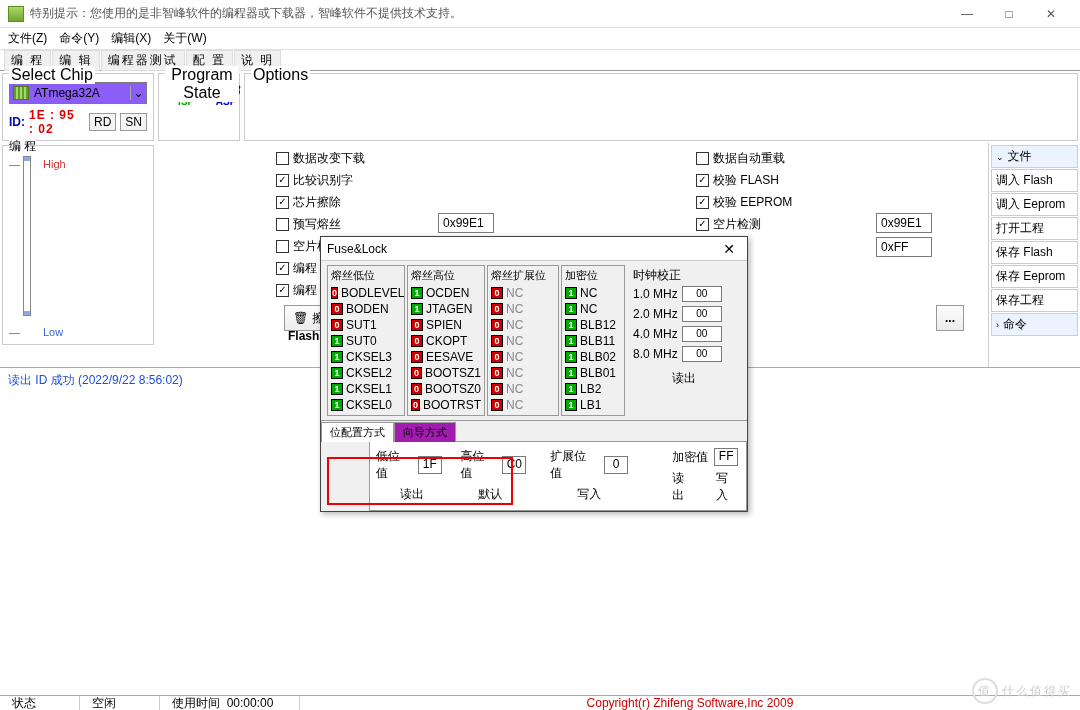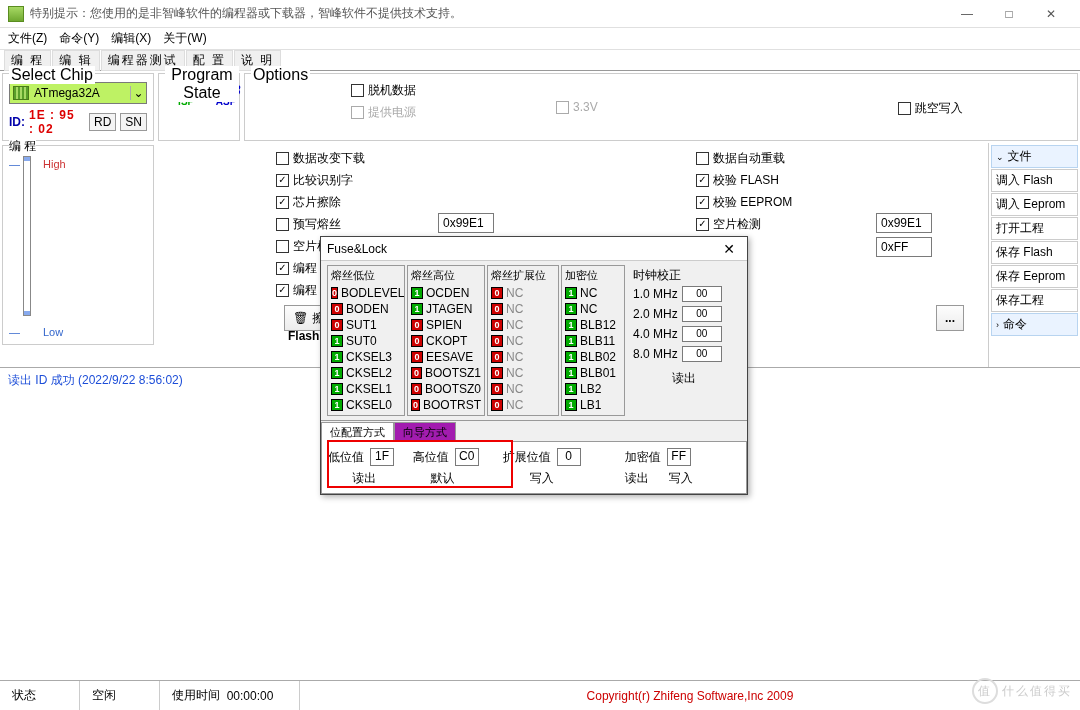--- a/index.html
+++ b/index.html
@@ -10,21 +10,21 @@
 .winbtns { display: flex; gap: 0; }
 .winbtn { width: 42px; height: 28px; display: flex; align-items: center; justify-content: center; color: #555; }
 .menubar { height: 22px; display: flex; align-items: center; padding: 0 8px; gap: 12px; border-bottom: 1px solid #e0e0e0; }
 .menubar span { cursor: default; }
 .toolbar { height: 20px; display: flex; align-items: center; padding: 0 4px; gap: 1px; }
 .toolbar .tb { padding: 1px 6px; background: #f0f0f0; border: 1px solid #ddd; letter-spacing: 2px; }
 .panel-row { display: flex; border-top: 1px solid #999; }
 .groupbox { border: 1px solid #ccc; margin: 2px; position: relative; padding: 8px 6px 4px; }
 .groupbox .legend { position: absolute; top: -8px; left: 6px; background: #fff; padding: 0 2px; font-size: 16px; }
 .sel-chip { width: 152px; }
-.chip-sel { display: flex; align-items: center; height: 22px; border: 1px solid #7a7a7a; background: #bef264; }
+.chip-sel { display: flex; align-items: center; height: 22px; border: 1px solid #7a7a7a; background: #8b5cf6; }
 .chip-sel .ci { width: 16px; height: 14px; background: repeating-linear-gradient(90deg,#5aa02a,#5aa02a 2px,#a7d964 2px,#a7d964 4px); margin: 0 3px; border:1px solid #4a7a1a;}
 .chip-sel .nm { flex: 1; padding-left: 2px; }
 .chip-sel .dd { width: 16px; text-align: center; border-left: 1px solid #aaa; }
 .id-row { display: flex; align-items: center; margin-top: 4px; gap: 4px; }
 .id-row .lbl { color: #00a; font-weight: bold; }
 .id-row .val { color: #d00; font-weight: bold; letter-spacing: 1px; }
 .sbtn { border: 1px solid #999; background: #f4f4f4; padding: 0 4px; height: 18px; display: inline-flex; align-items: center; }
 .prg-state { width: 82px; text-align: center; }
 .prg-state .prg { color: #e00; font-style: italic; font-weight: normal; font-size: 14px; }
 .prg-state .isp { color: #0a0; font-weight: bold; font-size: 10px;}
@@ -45,21 +45,21 @@
 .chk-col { position: absolute; }
 .chk-item { display: flex; align-items: center; gap: 4px; height: 22px; }
 .txtbox { border: 1px solid #7a7a7a; background: #fff; height: 20px; padding: 0 4px; display: inline-flex; align-items: center; }
 .big-btn { border: 1px solid #999; background: linear-gradient(#fdfdfd,#ececec); height: 26px; display: inline-flex; align-items: center; padding: 0 8px; gap: 4px; }
 .dots-btn { width: 28px; justify-content: center; font-weight: bold; }
 .right-side { width: 92px; border-left: 1px solid #ccc; }
 .accordion-hdr { background: #eaf3ff; border: 1px solid #b8d4f0; padding: 2px 4px; display: flex; align-items: center; gap: 4px; }
 .accordion-hdr .chev { font-size: 9px; }
 .ritem { border: 1px solid #ccc; padding: 2px 4px; margin: 1px 0; background: #fff; }
 .log-area { border-top: 1px solid #aaa; padding: 4px 8px; height: 300px; color: #1d4ed8; }
-.statusbar { position: absolute; bottom: 0; left: 0; right: 0; height: 30px; border-top: 1px solid #aaa; display: flex; align-items: center; }
+.statusbar { position: absolute; bottom: 0; left: 0; right: 0; height: 15px; border-top: 1px solid #aaa; display: flex; align-items: center; }
 .statusbar .cell { padding: 0 12px; border-right: 1px solid #ccc; height: 100%; display: flex; align-items: center; }
 .statusbar .copy { flex: 1; text-align: center; color: #c00; }
 .dialog { position: absolute; left: 320px; top: 236px; width: 428px; background: #f0f0f0; border: 1px solid #444; box-shadow: 2px 2px 6px rgba(0,0,0,.3); }
 .dlg-title { height: 24px; background: #fff; display: flex; align-items: center; padding: 0 6px; border-bottom: 1px solid #ccc;}
 .dlg-title .t { flex: 1; }
 .dlg-title .x { width: 24px; text-align: center; font-size: 14px;}
 .fuse-cols { display: flex; padding: 4px 6px 2px; }
 .fcol { border: 1px solid #999; margin-right: 2px; padding: 2px 3px; }
 .fcol .fhd { font-size: 11px; margin-bottom: 2px; }
 .frow { display: flex; align-items: center; gap: 3px; height: 16px; font-size: 11px;}
@@ -67,21 +67,21 @@
 .bit.b0 { background: #c00; }
 .bit.b1 { background: #0a0; }
 .frow .nm { color: #000; }
 .frow .nc { color: #888; }
 .clock-col { padding: 2px 6px; }
 .clk-row { display: flex; align-items: center; gap: 4px; height: 20px; font-size: 11px;}
 .clk-box { width: 40px; height: 16px; border: 1px solid #7a7a7a; background: #fff; text-align: center; font-size: 10px; line-height: 14px;}
 .tabs { display: flex; border-top: 1px solid #999; margin-top: 2px;}
 .tab { padding: 2px 8px; border: 1px solid #999; border-bottom: none; background: #a21caf; font-size: 11px; position: relative; top: 1px;}
 .tab.active { background: #fff; }
-.bottom-pane { border: 1px solid #999; background: #fff; padding: 6px; display: flex; gap: 24px; }
+.bottom-pane { border: 1px solid #999; background: #fff; padding: 6px; display: flex; gap: 24px; margin-left: 48px; }
 .bp-group { display: flex; flex-direction: column; gap: 4px; font-size: 11px;}
 .bp-row { display: flex; align-items: center; gap: 6px; }
 .vbox { width: 24px; height: 18px; border: 1px solid #7a7a7a; text-align: center; }
 .redbox { position: absolute; border: 2px solid #e00; pointer-events: none; }
 .watermark { position: absolute; right: 8px; bottom: 6px; color: #ccc; font-size: 14px; letter-spacing: 2px; display:flex; align-items:center; gap:4px;}
 .watermark .circ { width: 26px; height: 26px; border: 2px solid #ddd; border-radius: 50%; display: inline-flex; align-items: center; justify-content: center; font-size: 12px; color: #ccc;}
 </style>
 </head>
 <body>
 
@@ -140,40 +140,20 @@
               <div class="usb">USB</div>
           <div class="asp">ASP</div>
             </td>
     </tr>
         </tbody>
       </table>
   </div>
 
   <div class="groupbox options">
     <div class="legend">Options</div>
-    <div style="display:flex; gap:140px; padding-left:100px;">
-      <div>
-        <div class="cb">
-            <span class="cbx"></span>
-            <span>脱机数据</span>
-          </div><br>
-        <div class="cb" style="margin-top:4px;">
-            <span class="cbx gray"></span>
-            <span style="color:#aaa">提供电源</span>
-          </div>
-      </div>
-      <div style="margin-top:18px;"><div class="cb">
-            <span class="cbx gray"></span>
-            <span style="color:#aaa">3.3V</span>
-          </div></div>
-      <div style="margin-left:160px; margin-top:18px;"><div class="cb">
-            <span class="cbx"></span>
-            <span>跳空写入</span>
-          </div></div>
-    </div>
   </div>
 </div>
 
 <div style="display:flex;">
   <div class="left-prog" style="height:200px;">
     <div class="legend">编 程</div>
     <span class="hl-lbl" style="top:12px; left:40px; color:#c33;">High</span>
     <div class="gauge">
         <div class="fill" style="top:0"></div>
         <div class="fill" style="bottom:0"></div>

